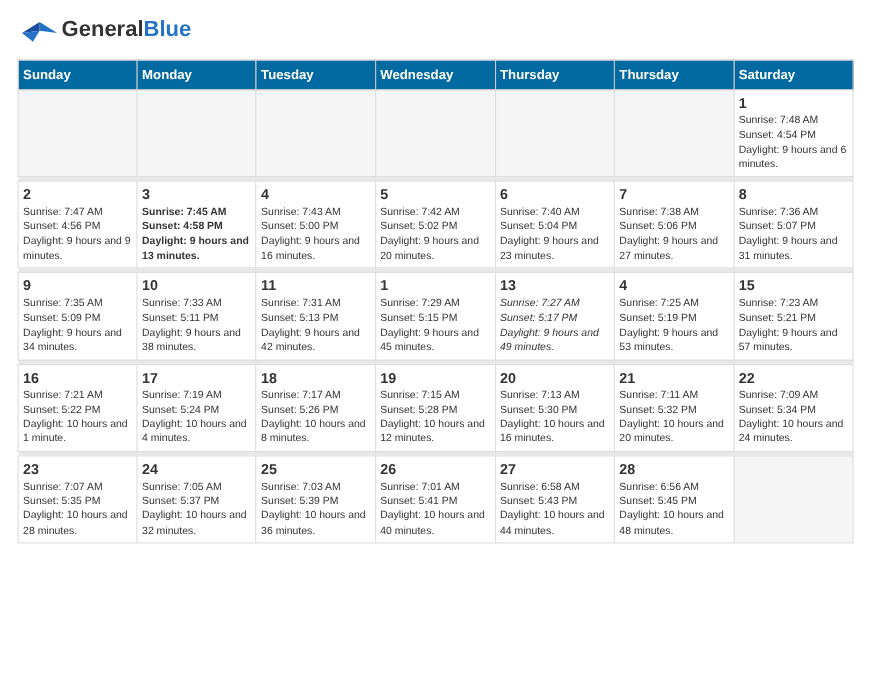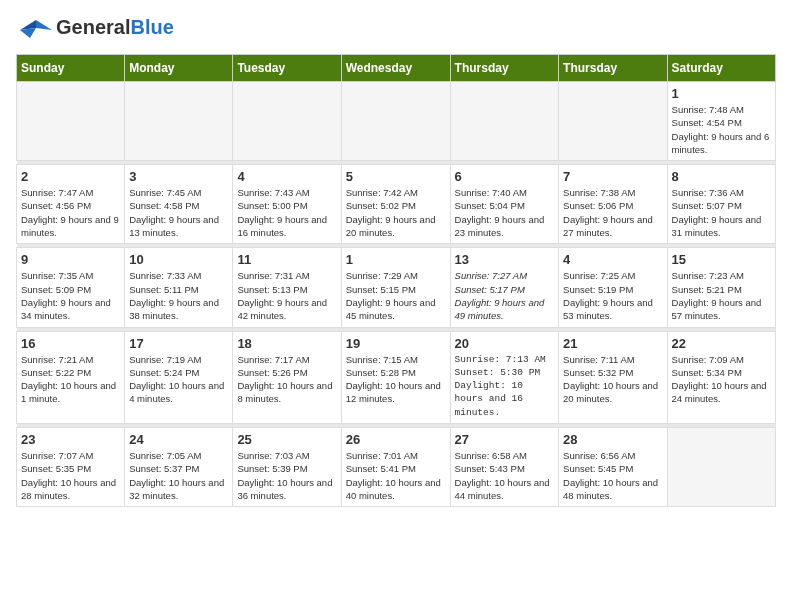--- a/index.html
+++ b/index.html
@@ -37,21 +37,21 @@
     .location {
       font-size: 14px;
       color: #555;
     }
     .calendar {
       width: 100%;
       border-collapse: collapse;
       font-size: 10px;
     }
     .calendar th {
-      background: #4d7c0f;
+      background: #0369a1;
       color: #fff;
       padding: 6px 4px;
       text-align: left;
       font-size: 12px;
       font-weight: bold;
       border: 1px solid #ccc;
     }
     .calendar td {
       border: 1px solid #ddd;
       vertical-align: top;
@@ -135,21 +135,21 @@
       </tr>
       <tr>
         <td>
           <span class="day-num">2</span>
           <div class="day-info" style="white-space: pre-line;">Sunrise: 7:47 AM
 Sunset: 4:56 PM
 Daylight: 9 hours and 9 minutes.</div>
         </td>
         <td>
           <span class="day-num">3</span>
-          <div class="day-info" style="white-space: pre-line;">Sunrise: 7:45 AM
+          <div class="day-info" style="white-space: pre-line; font-weight: bold;">Sunrise: 7:45 AM
 Sunset: 4:58 PM
 Daylight: 9 hours and 13 minutes.</div>
         </td>
         <td>
           <span class="day-num">4</span>
           <div class="day-info" style="white-space: pre-line;">Sunrise: 7:43 AM
 Sunset: 5:00 PM
 Daylight: 9 hours and 16 minutes.</div>
         </td>
         <td>
@@ -247,21 +247,21 @@
 Daylight: 10 hours and 8 minutes.</div>
         </td>
         <td>
           <span class="day-num">19</span>
           <div class="day-info" style="white-space: pre-line;">Sunrise: 7:15 AM
 Sunset: 5:28 PM
 Daylight: 10 hours and 12 minutes.</div>
         </td>
         <td>
           <span class="day-num">20</span>
-          <div class="day-info" style="white-space: pre-line; font-family: Liberation Mono, monospace;">Sunrise: 7:13 AM
+          <div class="day-info" style="white-space: pre-line;">Sunrise: 7:13 AM
 Sunset: 5:30 PM
 Daylight: 10 hours and 16 minutes.</div>
         </td>
         <td>
           <span class="day-num">21</span>
           <div class="day-info" style="white-space: pre-line;">Sunrise: 7:11 AM
 Sunset: 5:32 PM
 Daylight: 10 hours and 20 minutes.</div>
         </td>
         <td>

